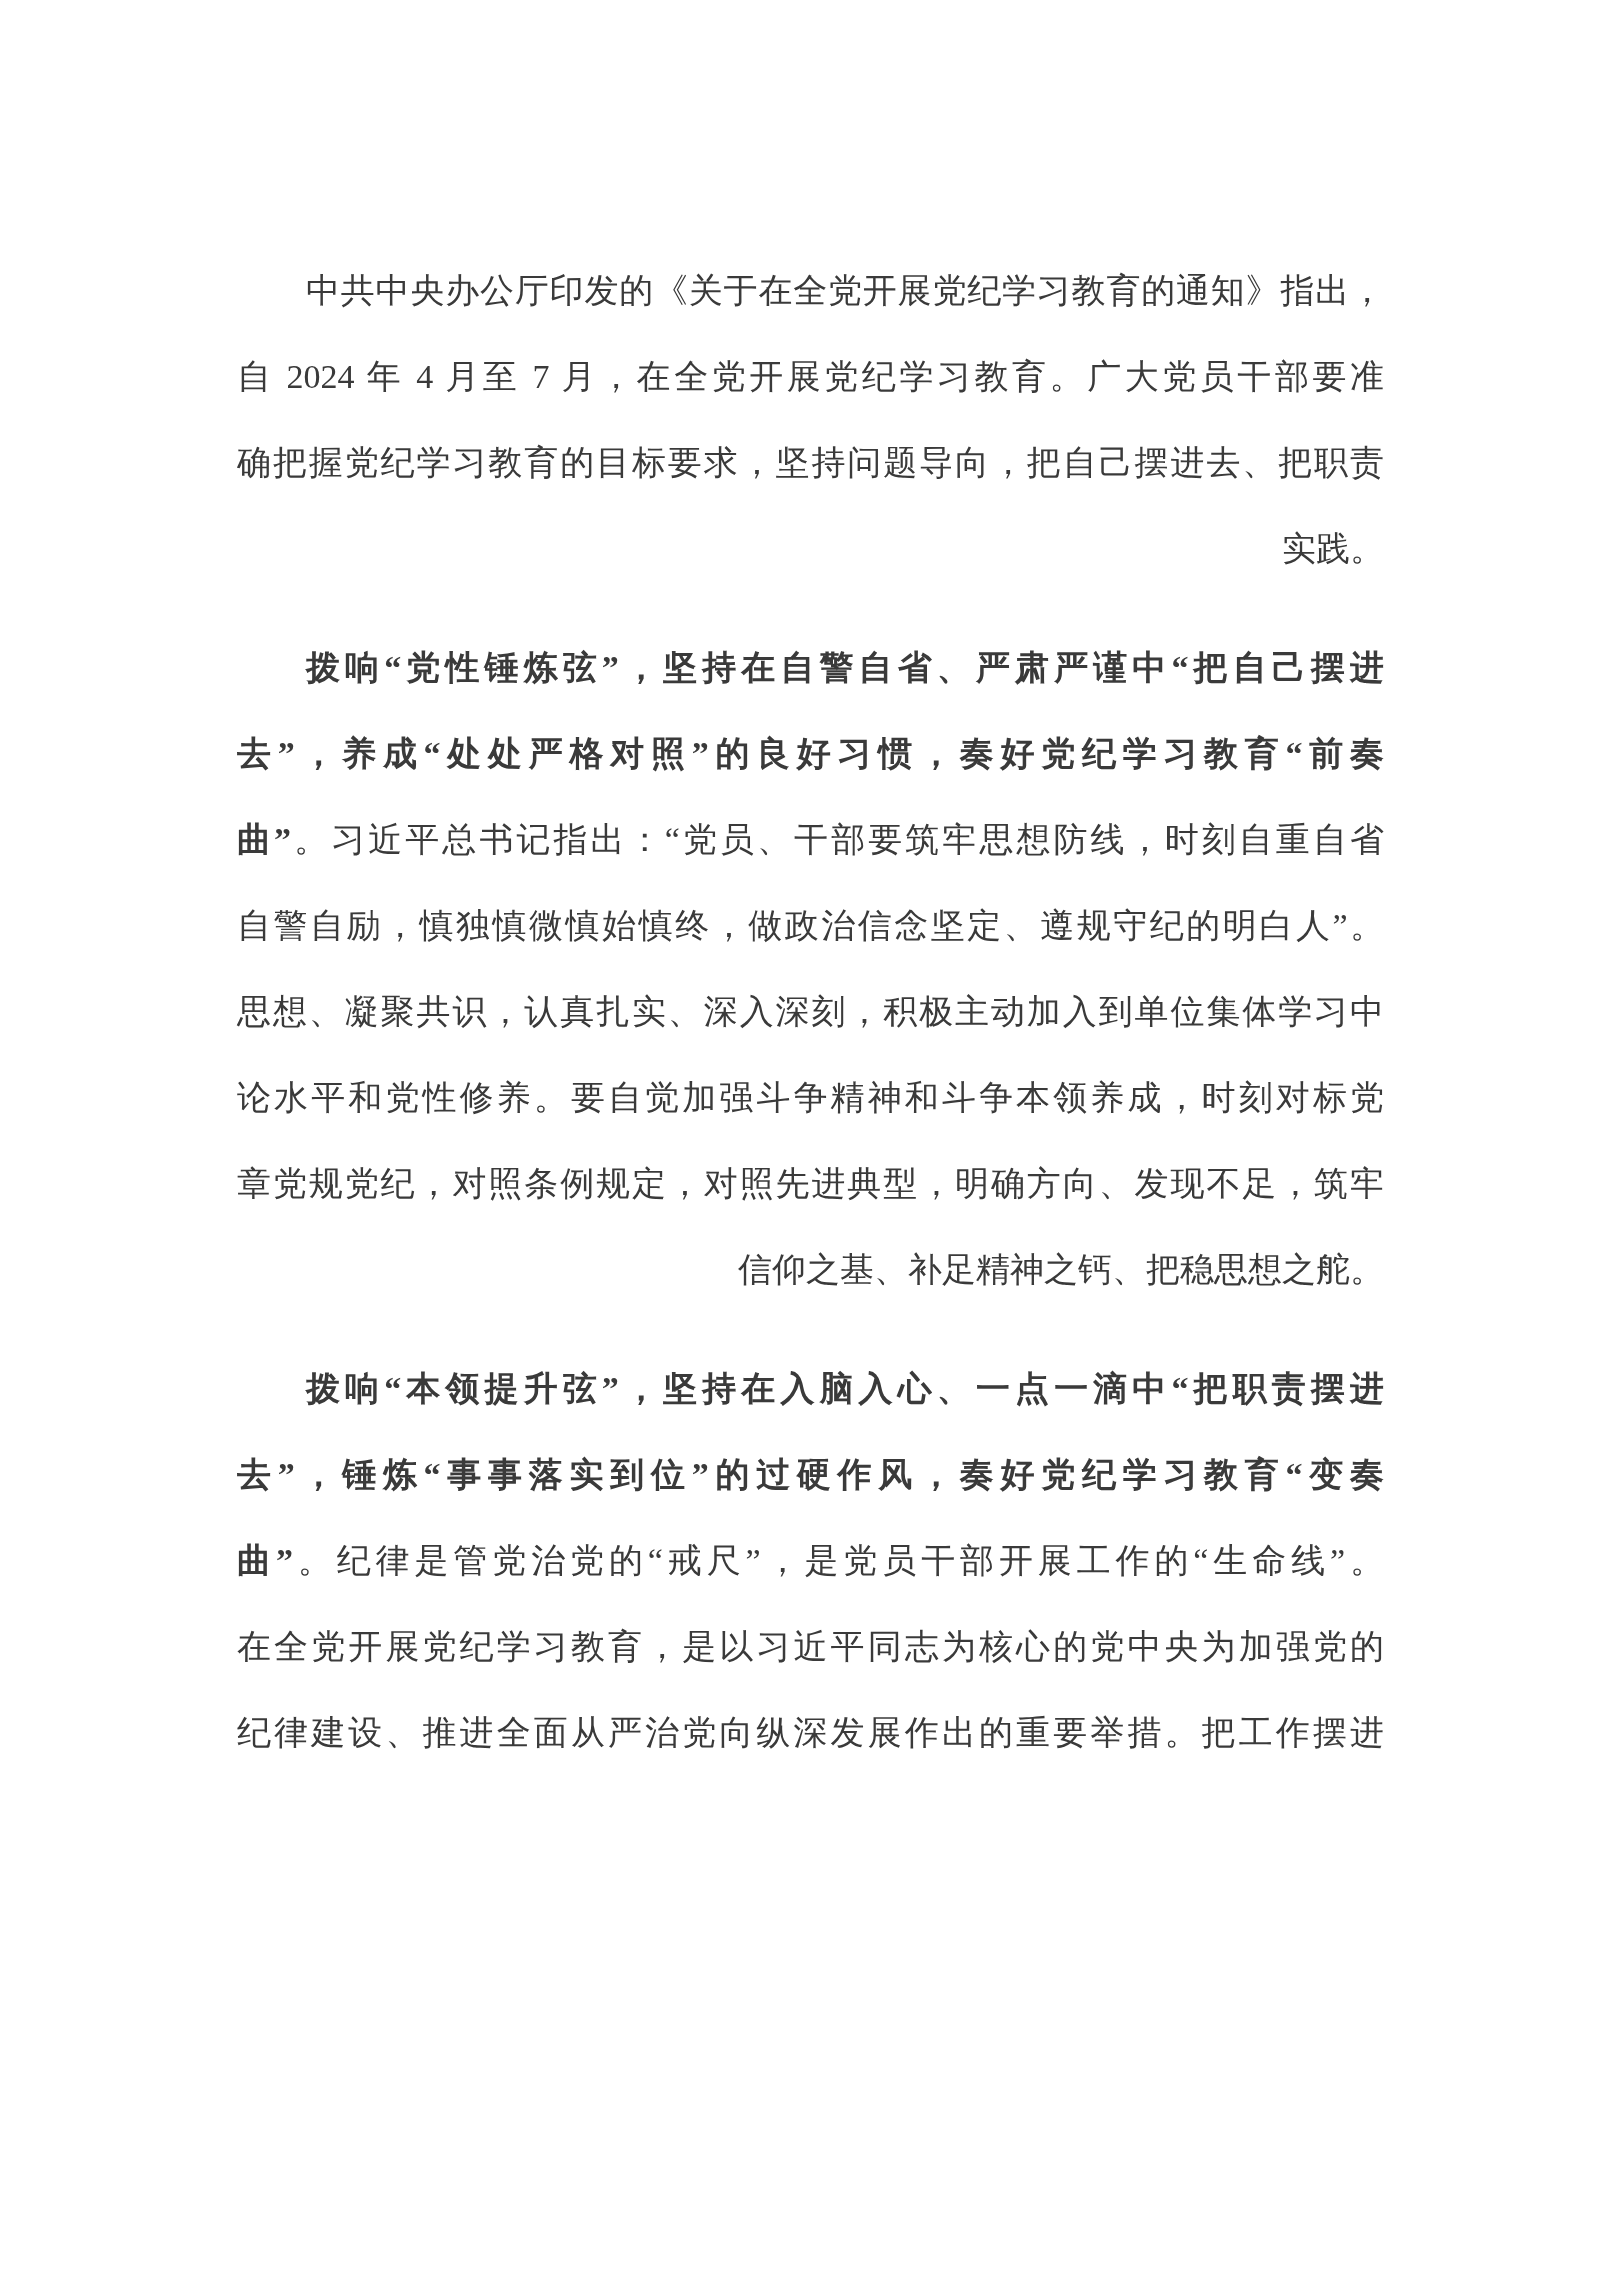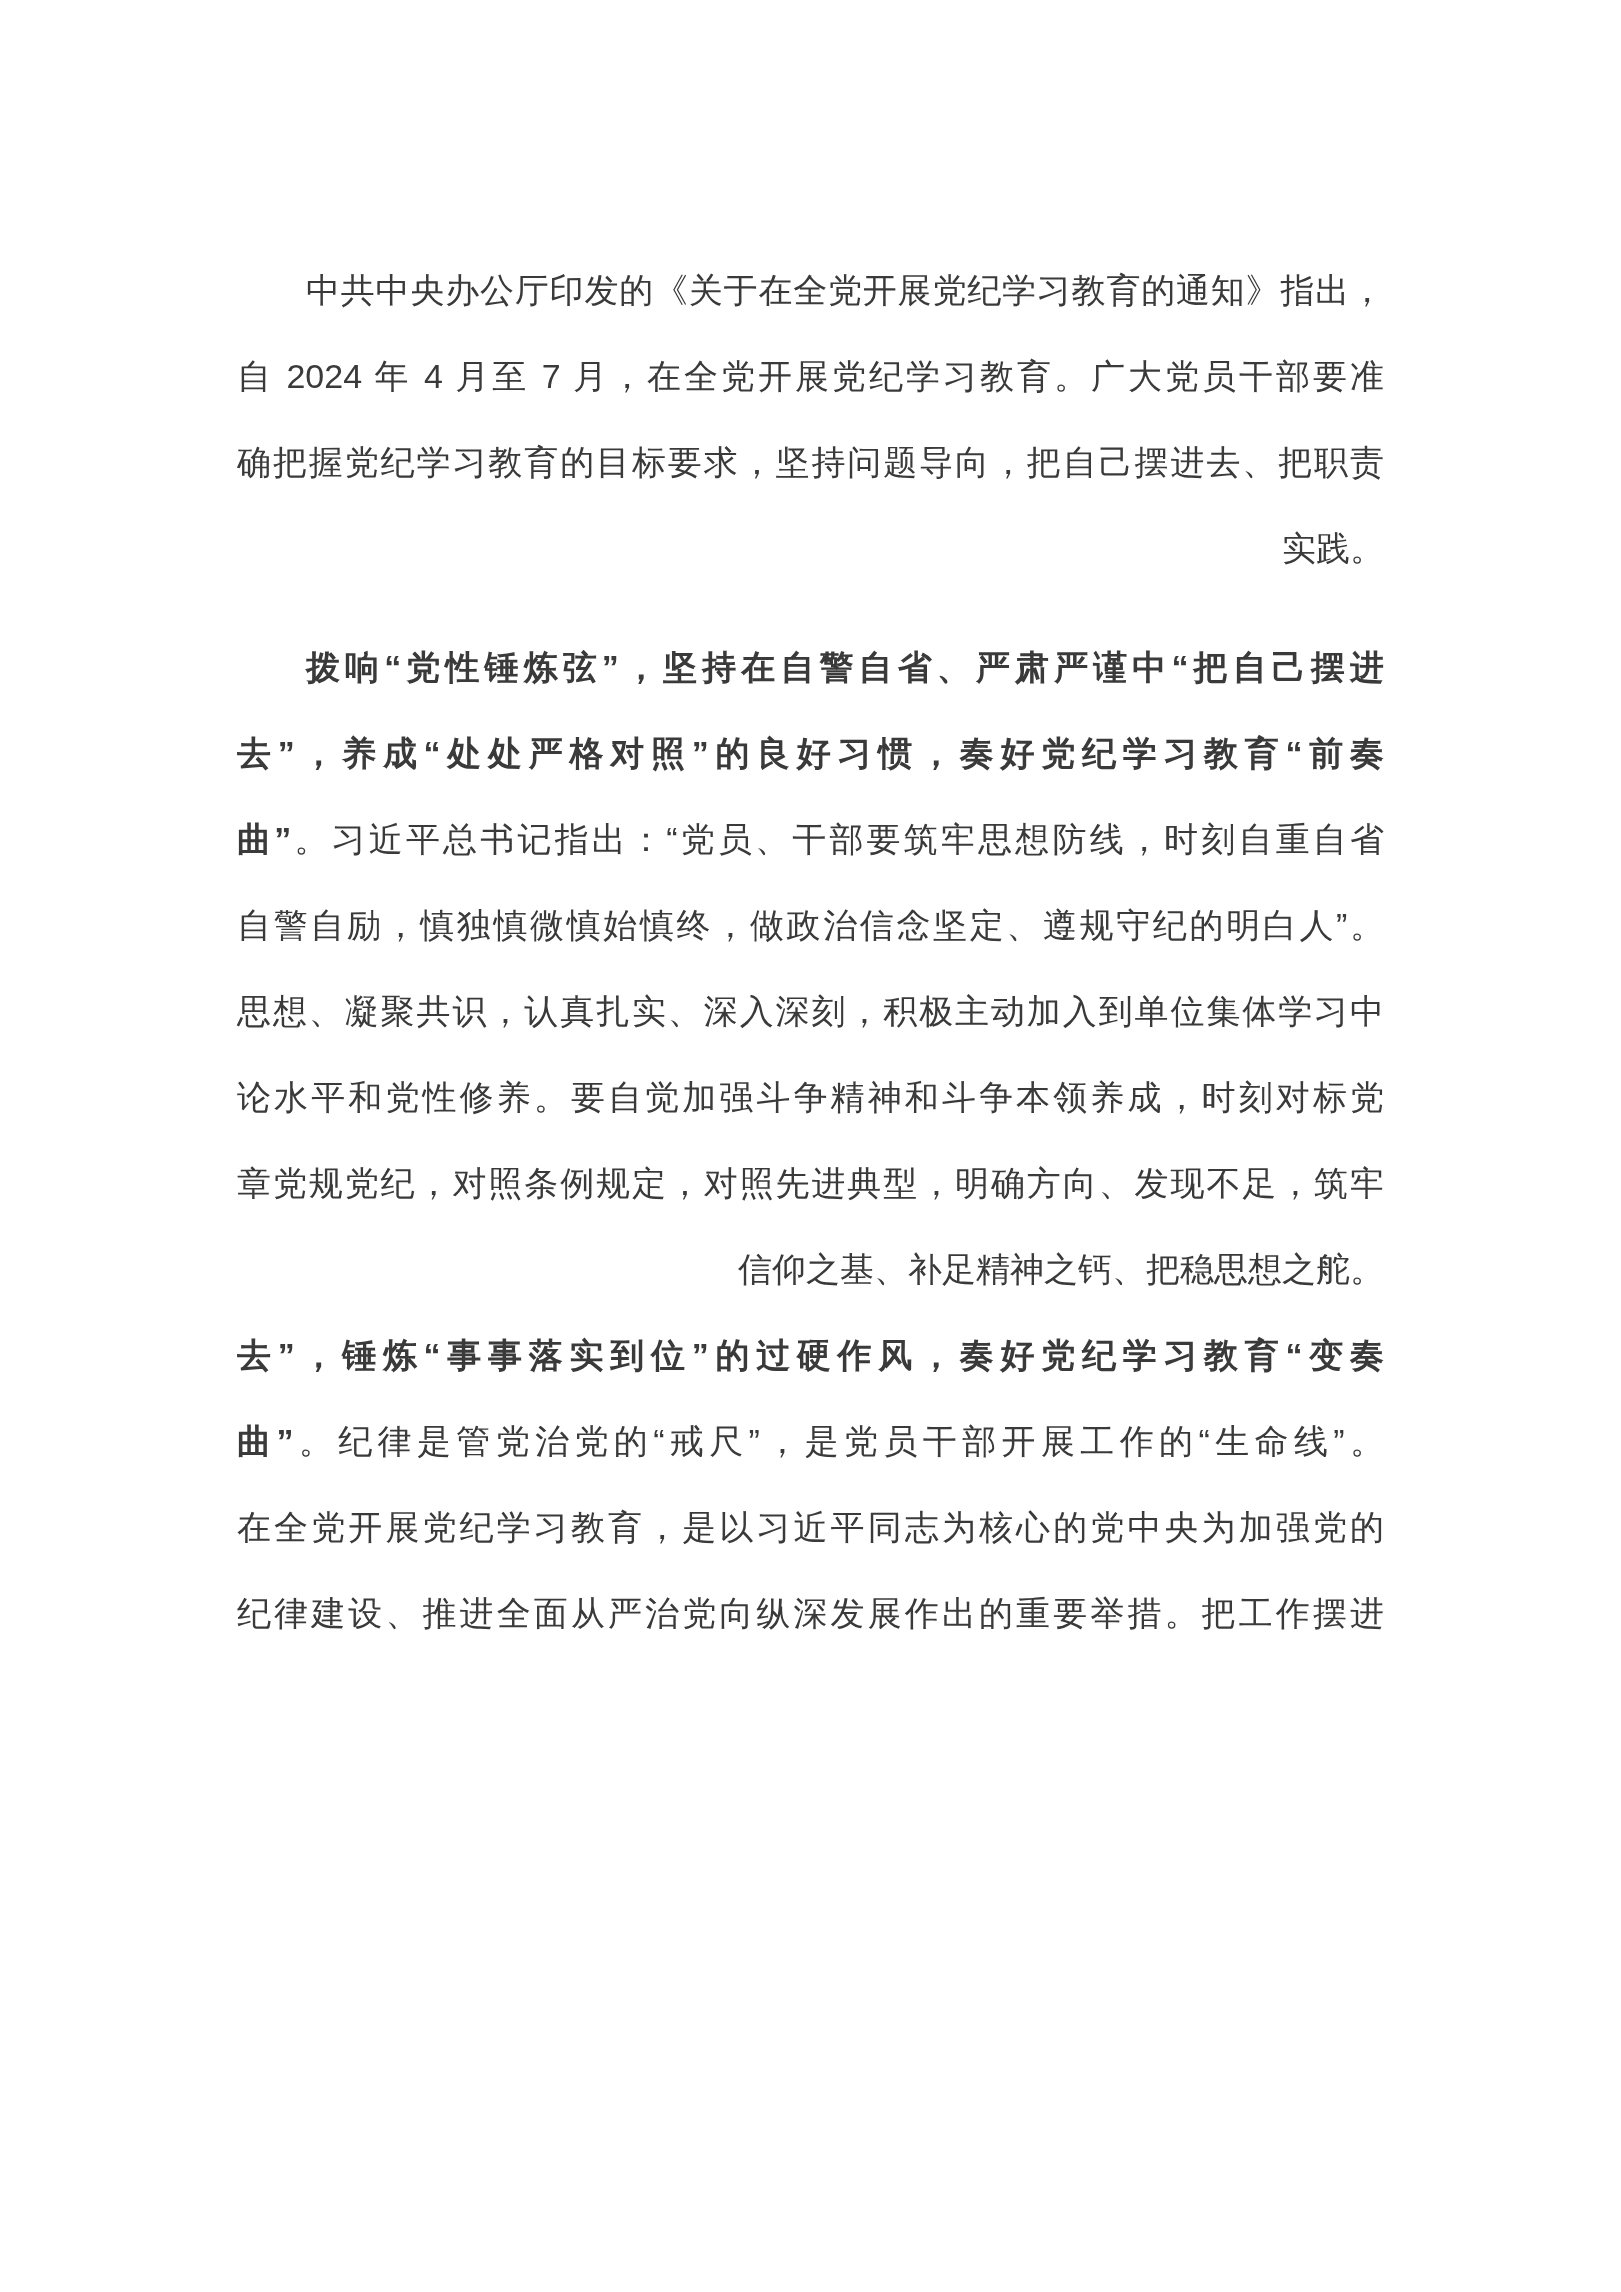--- a/index.html
+++ b/index.html
@@ -31,37 +31,38 @@
     text-align: justify;
     text-align-last: justify;
     text-justify: inter-character;
   }
   .line.indent {
     text-indent: 69px;
   }
   .line.para-gap {
     margin-top: 33px;
   }
-  .seg { font-weight: 400; }
+  .seg { font-weight: 400; font-family: Liberation Serif, serif; }
   .seg.bold { font-weight: 700; }
 </style>
 </head>
 <body style="background: rgb(255, 255, 255);">
 
 <div class="doc" id="doc" style="color: rgb(58, 58, 58);">
     <div class="line fill indent"><span class="seg">中共中央办公厅印发的《关于在全党开展党纪学习教育的通知》指出，</span></div>
     <div class="line fill"><span class="seg">自 2024 年 4 月至 7 月，在全党开展党纪学习教育。广大党员干部要准</span></div>
     <div class="line fill"><span class="seg">确把握党纪学习教育的目标要求，坚持问题导向，把自己摆进去、把职责</span></div>
     <div class="line"><span class="seg">实践。</span></div>
     <div class="line fill indent para-gap"><span class="seg bold">拨响“党性锤炼弦”，坚持在自警自省、严肃严谨中“把自己摆进</span></div>
     <div class="line fill"><span class="seg bold">去”，养成“处处严格对照”的良好习惯，奏好党纪学习教育“前奏</span></div>
     <div class="line fill"><span class="seg bold">曲”</span><span class="seg">。习近平总书记指出：“党员、干部要筑牢思想防线，时刻自重自省</span></div>
     <div class="line fill"><span class="seg">自警自励，慎独慎微慎始慎终，做政治信念坚定、遵规守纪的明白人”。</span></div>
     <div class="line fill"><span class="seg">思想、凝聚共识，认真扎实、深入深刻，积极主动加入到单位集体学习中</span></div>
     <div class="line fill"><span class="seg">论水平和党性修养。要自觉加强斗争精神和斗争本领养成，时刻对标党</span></div>
     <div class="line fill"><span class="seg">章党规党纪，对照条例规定，对照先进典型，明确方向、发现不足，筑牢</span></div>
     <div class="line"><span class="seg">信仰之基、补足精神之钙、把稳思想之舵。</span></div>
+    <div class="line fill indent para-gap"><span class="seg bold">拨响“本领提升弦”，坚持在入脑入心、一点一滴中“把职责摆进</span></div>
     <div class="line fill"><span class="seg bold">去”，锤炼“事事落实到位”的过硬作风，奏好党纪学习教育“变奏</span></div>
     <div class="line fill"><span class="seg bold">曲”</span><span class="seg">。纪律是管党治党的“戒尺”，是党员干部开展工作的“生命线”。</span></div>
     <div class="line fill"><span class="seg">在全党开展党纪学习教育，是以习近平同志为核心的党中央为加强党的</span></div>
     <div class="line fill"><span class="seg">纪律建设、推进全面从严治党向纵深发展作出的重要举措。把工作摆进</span></div>
   </div>
 
 
 </body></html>

